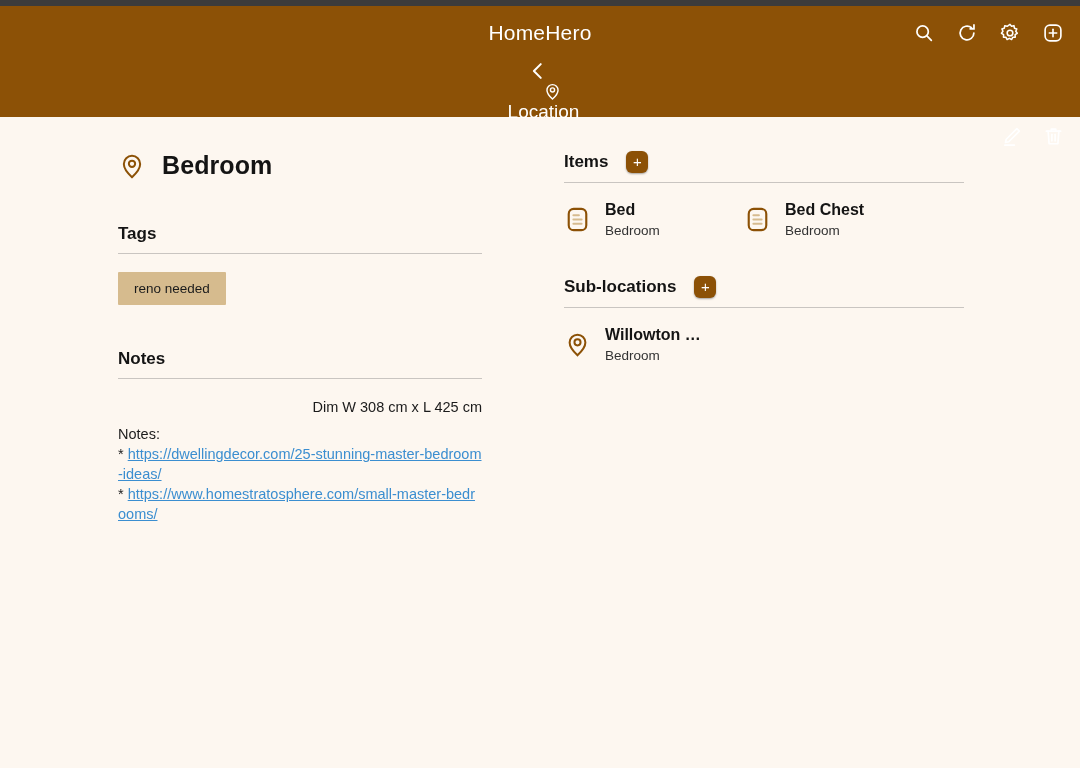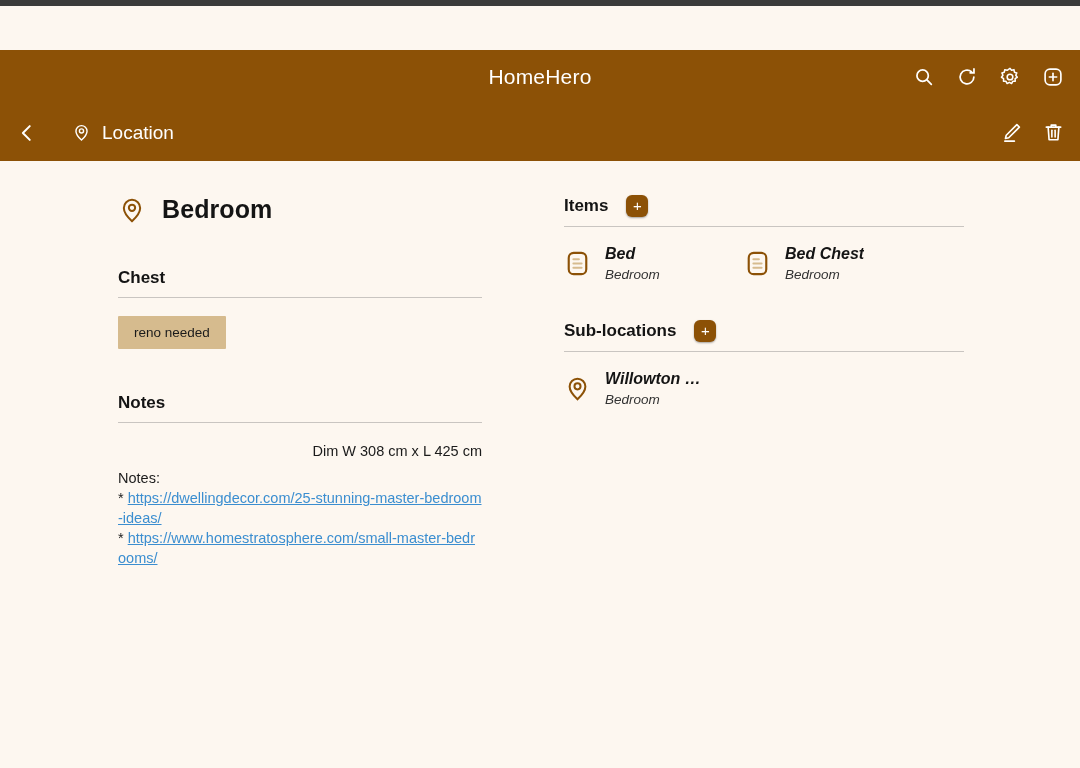--- a/index.html
+++ b/index.html
@@ -26,21 +26,20 @@
   }
 
   
   .app-bar {
     height: 54px;
     background: #8c5106;
     display: flex;
     align-items: center;
     position: relative;
     padding: 0 14px;
-    margin-top: 44px;
   }
   .app-title {
     position: absolute;
     left: 0; right: 0;
     text-align: center;
     color: #ffffff;
     font-size: 21px;
     letter-spacing: .2px;
     pointer-events: none;
   }
@@ -60,20 +59,21 @@
   .icon-btn svg { display: block; }
 
   
   .sub-bar {
     height: 57px;
     background: #8c5106;
     display: flex;
     align-items: center;
     padding: 0 14px 0 10px;
     gap: 0;
+    flex-direction: column;
   }
   .back-btn {
     width: 34px; height: 34px;
     display: flex; align-items: center; justify-content: center;
     color: #ffffff;
     cursor: pointer;
   }
   .sub-bar-pin {
     margin-left: 28px;
     display: flex; align-items: center;
@@ -182,21 +182,21 @@
     row-gap: 24px;
   }
   .entity-cell { width: 180px; }
   .entity {
     display: flex;
     align-items: center;
     gap: 14px;
     cursor: pointer;
   }
   .entity .ent-icon { flex: 0 0 auto; display: flex; color: #8c5106; }
-  .entity .ent-text { min-width: 0; font-style: italic; }
+  .entity .ent-text { min-width: 0; }
   .entity .ent-name {
     font-size: 16px;
     font-weight: bold;
     color: #141414;
     white-space: nowrap;
     overflow: hidden;
     text-overflow: ellipsis;
     max-width: 120px;
   }
   .entity .ent-sub {
@@ -290,21 +290,21 @@
     <div class="loc-head">
       <span class="pin">
         <svg width="28" height="28" viewBox="0 0 24 24" fill="none" stroke="currentColor" stroke-width="1.7">
           <path d="M12 21.6s7-6.4 7-11.3A7 7 0 0 0 5 10.3C5 15.2 12 21.6 12 21.6z"></path>
           <circle cx="12" cy="10.1" r="2.7"></circle>
         </svg>
       </span>
       <h1>Bedroom</h1>
     </div>
 
-    <div class="section-title">Chest</div>
+    <div class="section-title">Tags</div>
     <div class="rule"></div>
 
     <div class="tag-row">
       <div class="tag-chip">reno needed</div>
     </div>
 
     <div class="section-title">Notes</div>
     <div class="rule"></div>
 
     <div class="notes-body">

